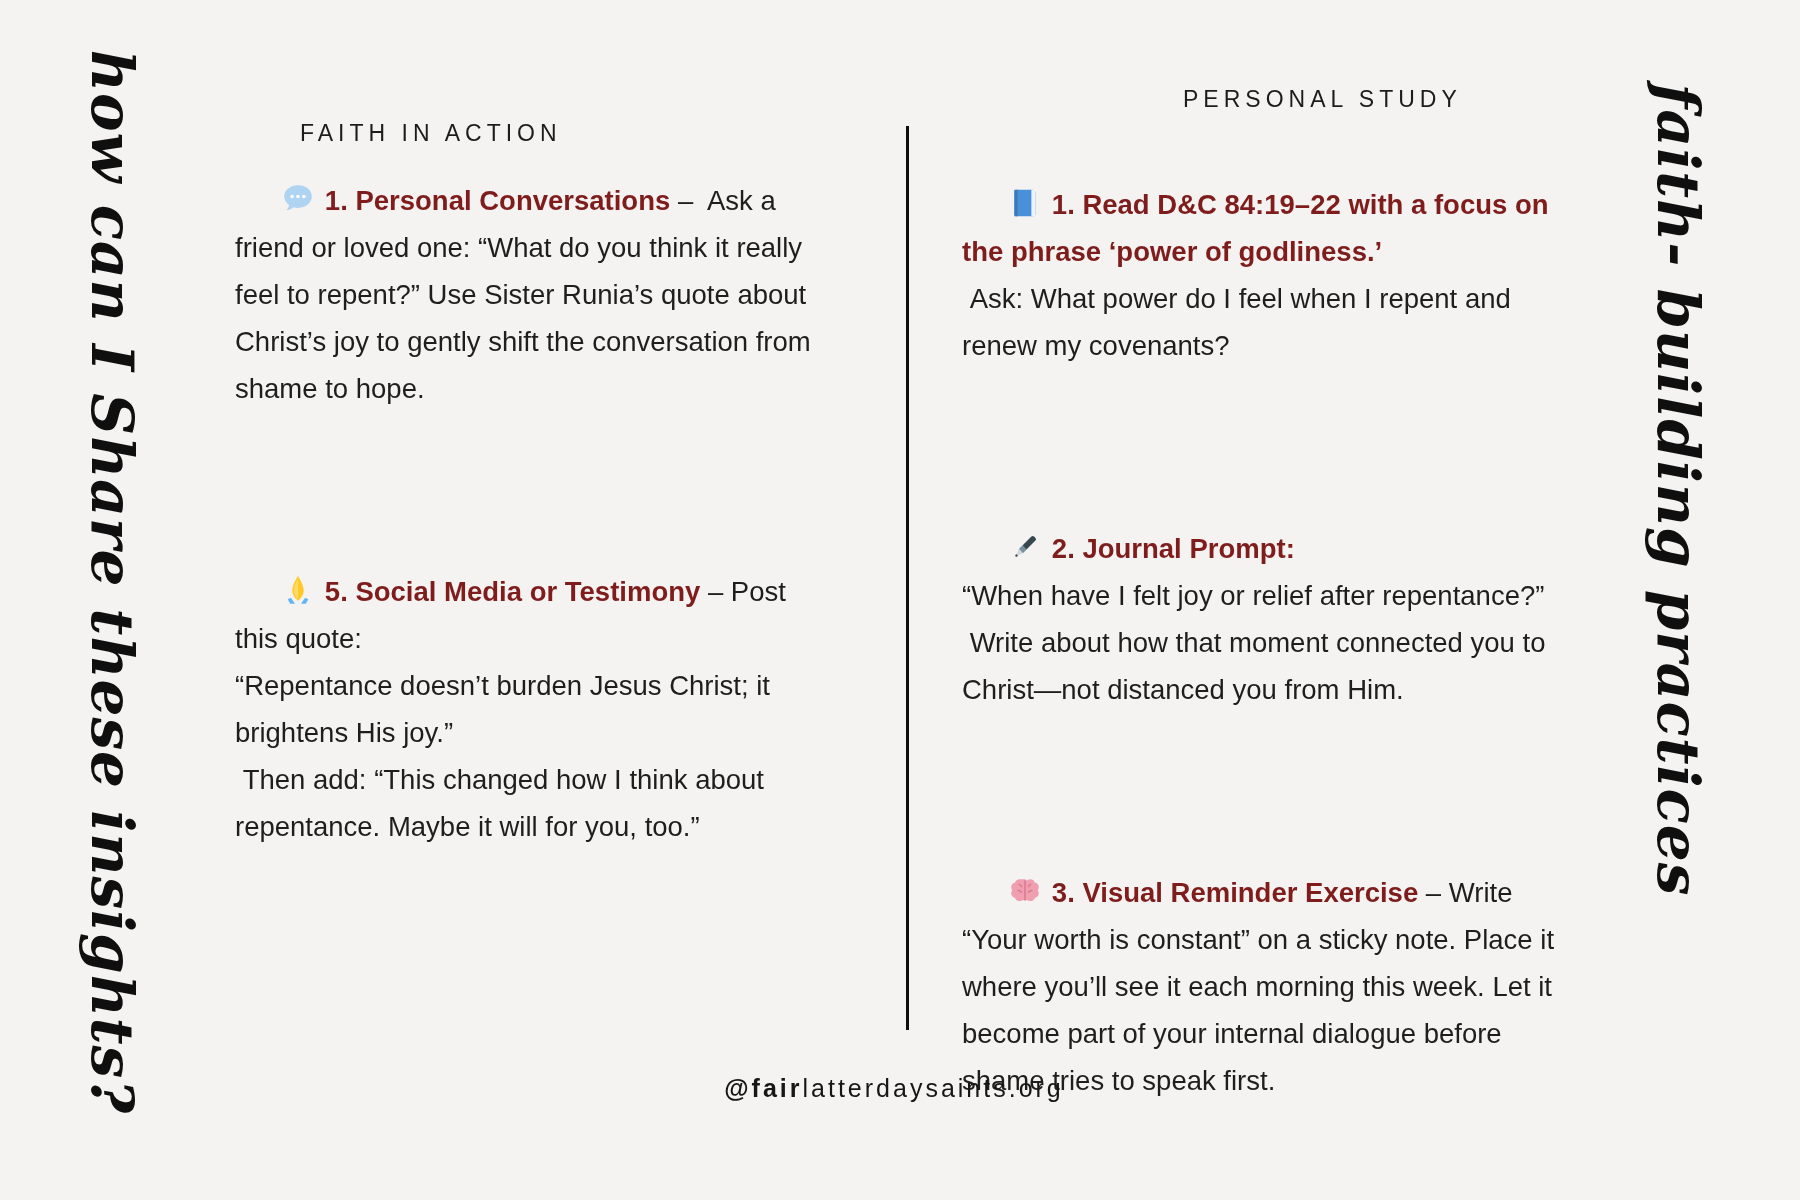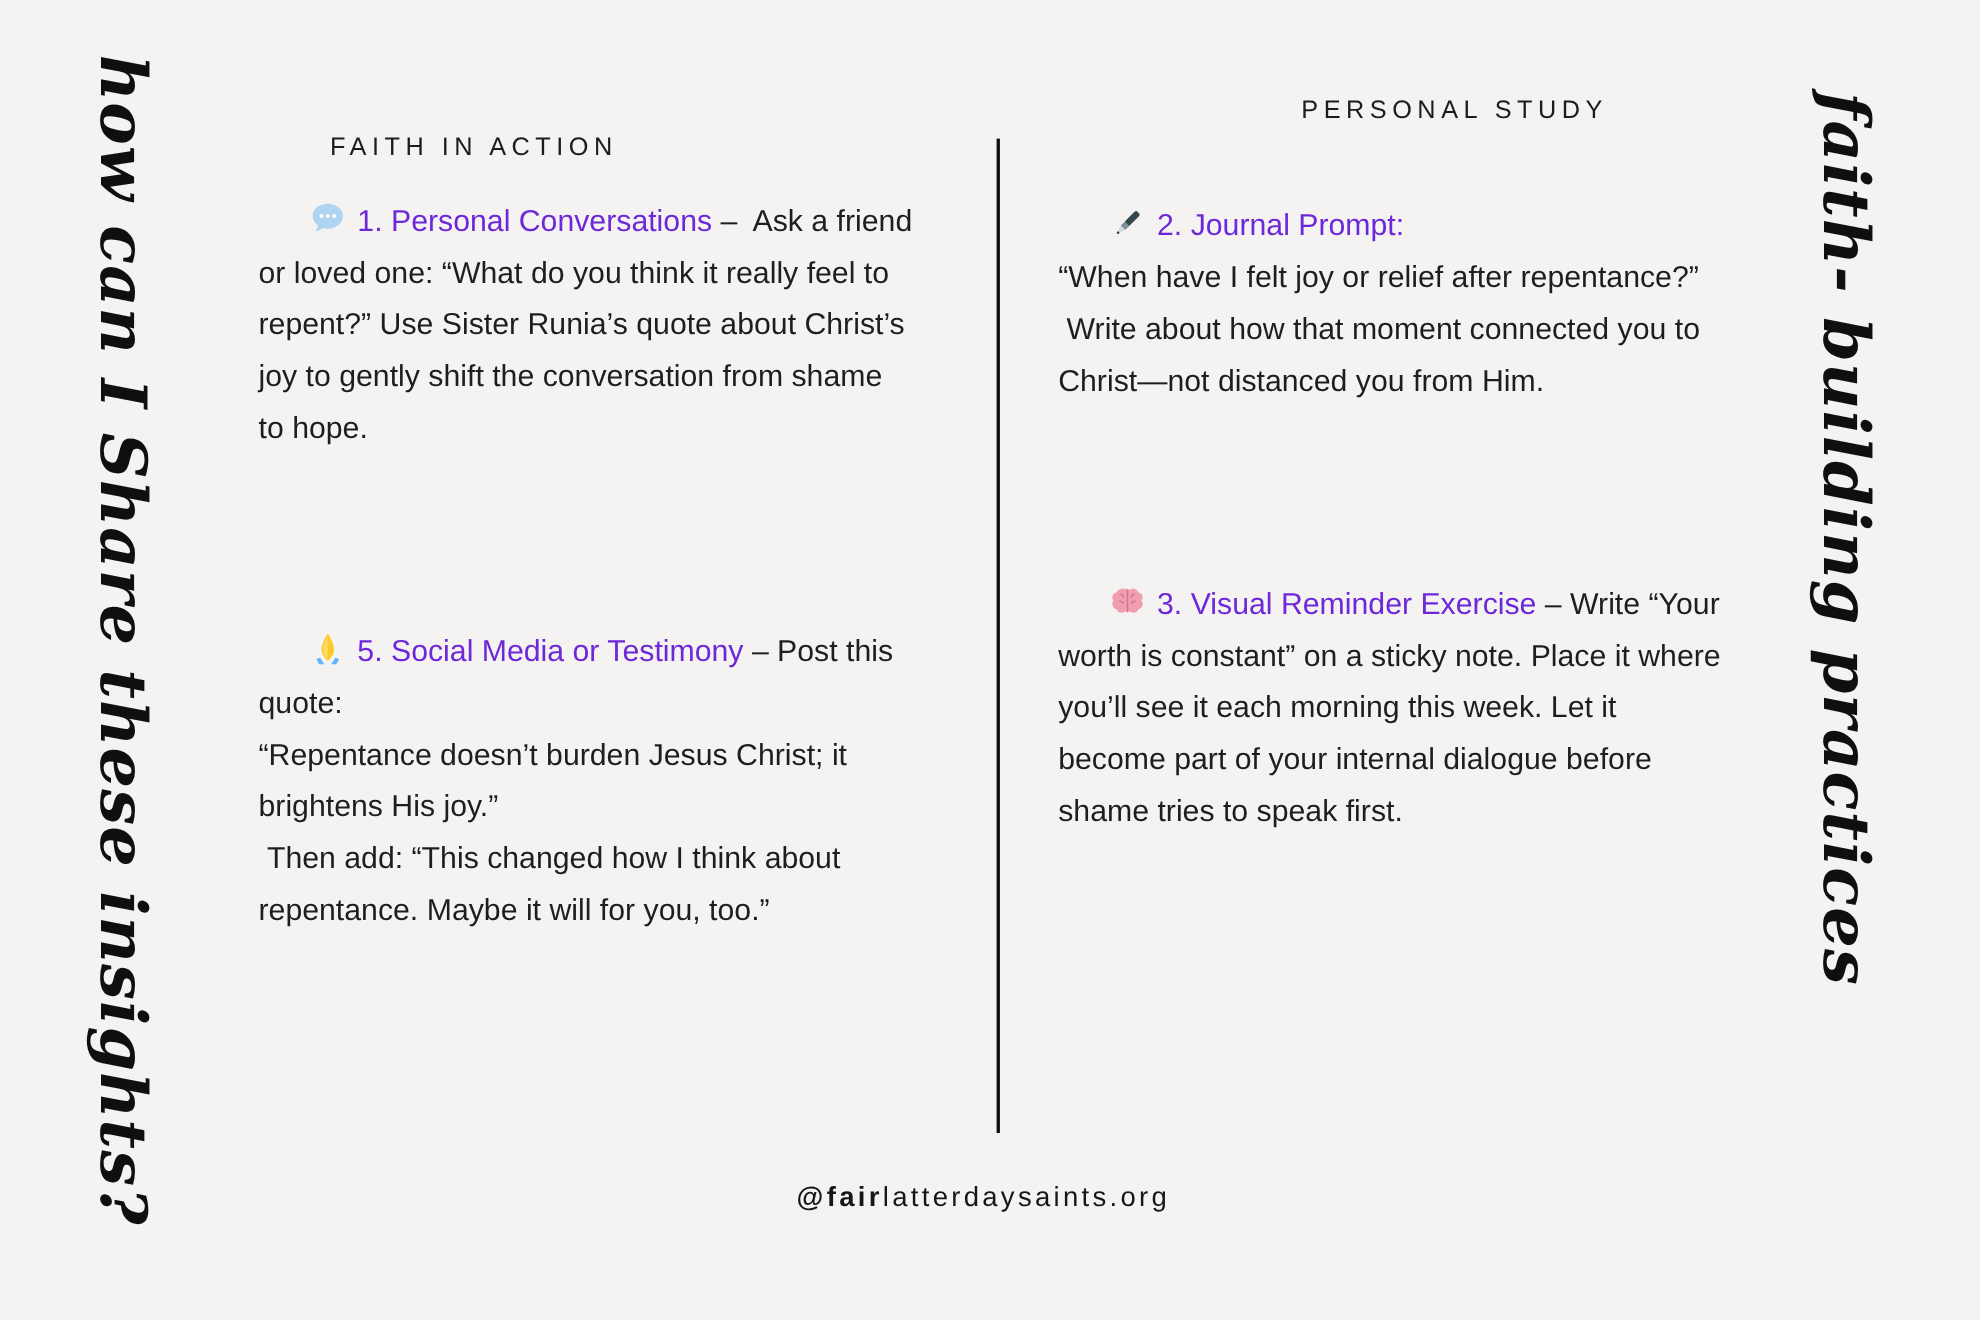--- a/index.html
+++ b/index.html
@@ -45,21 +45,21 @@
   .col-left  { left: 235px; top: 130px; width: 596px; }
   .col-right { left: 962px; top: 134px; width: 604px; }
 
   .item {
     font-size: 27.5px;
     line-height: 47px;
     white-space: pre-wrap;
     margin-bottom: 62px;
     color: #1e1e1e;
   }
-  .item b { font-weight: 400; color: #6d28d9; }
+  .item b { font-weight: 700; color: #7f1d1d; }
   .icon {
     display: inline-block;
     width: 34px; height: 34px;
     vertical-align: -6px;
     margin-right: 10px;
   }
   .icon svg { width: 100%; height: 100%; display: block; }
 
   
   .divider {
@@ -119,20 +119,28 @@
 “Repentance doesn’t burden Jesus Christ; it brightens His joy.”
  Then add: “This changed how I think about repentance. Maybe it will for you, too.”</span>
     </p>
 
   </div>
 
   <div class="divider"></div>
 
   <div class="col col-right">
 
+    <p class="item">
+      <span class="icon"><svg viewBox="0 0 32 32">
+        <rect x="6" y="3.5" width="20" height="25" rx="2.5" fill="#4a90d9"></rect>
+        <rect x="22" y="3.5" width="4" height="25" fill="#ffffff" opacity=".9"></rect>
+        <rect x="6" y="3.5" width="3" height="25" fill="#3b79b8"></rect>
+      </svg></span><b>1. Read D&amp;C 84:19–22 with a focus on the phrase ‘power of godliness.’</b><span>
+ Ask: What power do I feel when I repent and renew my covenants?</span>
+    </p>
 
     <p class="item">
       <span class="icon"><svg viewBox="0 0 32 32">
         <g transform="rotate(45 16 16)">
           <rect x="13.3" y="3" width="5.4" height="14.5" rx="1.8" fill="#37474f"></rect>
           <rect x="13.3" y="16.5" width="5.4" height="5" fill="#78909c"></rect>
           <path d="M13.3 21.5h5.4L16 28.5z" fill="#cfd8dc"></path>
           <circle cx="16" cy="27.4" r="1.1" fill="#37474f"></circle>
         </g>
       </svg></span><b>2. Journal Prompt:</b><span>

